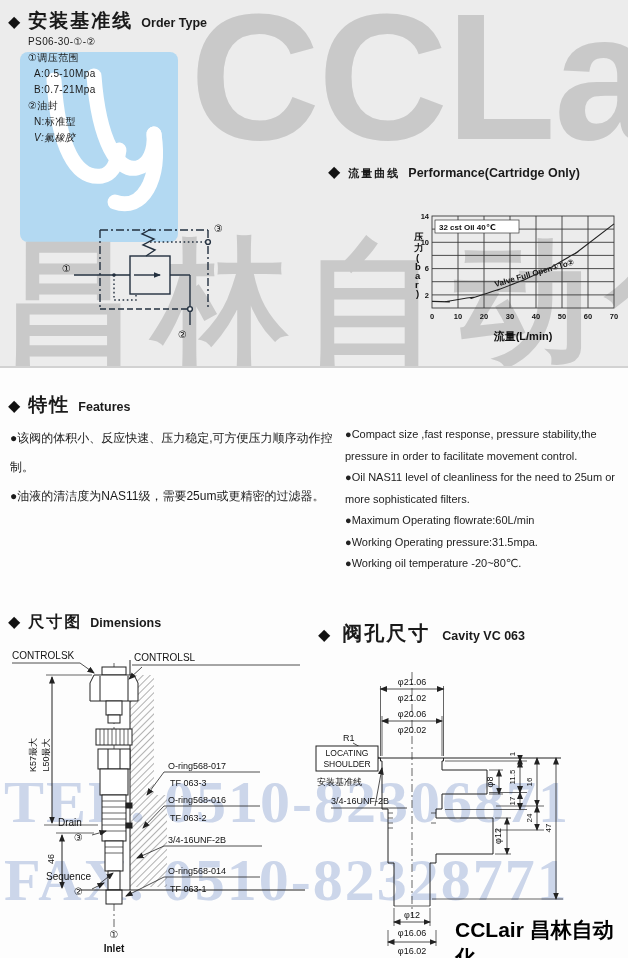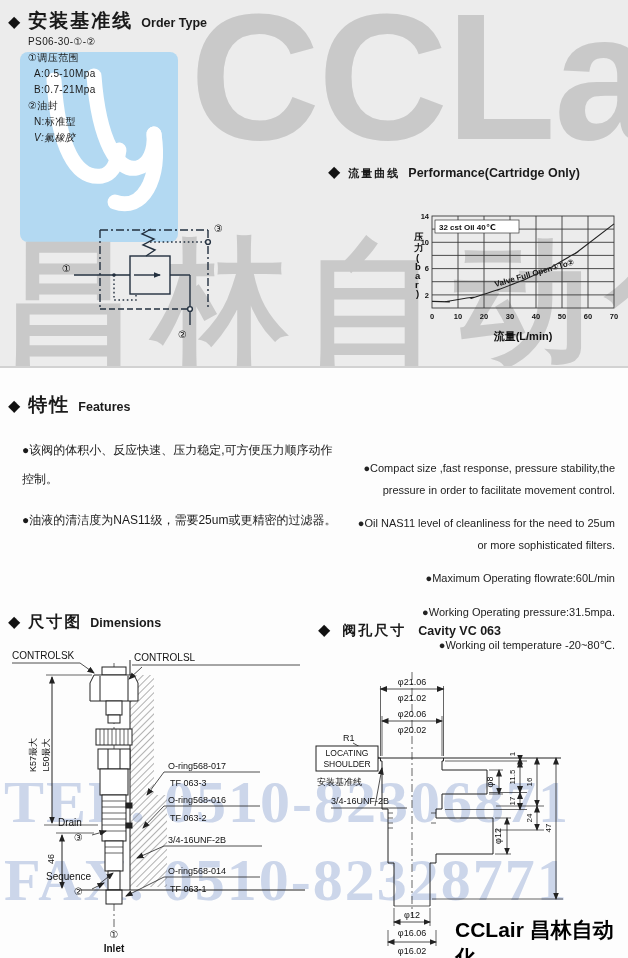--- a/index.html
+++ b/index.html
@@ -21,22 +21,22 @@
   .sec-head{position:absolute;display:flex;align-items:baseline;gap:8px;z-index:3;}
   .diamond{font-size:16px;color:#111;}
   .head-cn{font-size:19px;font-weight:bold;letter-spacing:2px;}
   .head-cn.small{font-size:11px;}
   .head-en{font-size:12.5px;font-weight:bold;}
   
   .order-block{position:absolute;left:28px;top:34px;z-index:3;font-size:10px;line-height:16px;
                letter-spacing:.4px;}
   
   .feat-cn{position:absolute;left:10px;top:424px;width:346px;font-size:12px;line-height:29px;z-index:3;}
-  .feat-en{position:absolute;left:345px;top:446px;width:282px;font-size:11px;line-height:21.5px;color:#222;z-index:3;text-align:right;}
-  .feat-cn div,.feat-en div{margin:12px;}
+  .feat-en{position:absolute;left:345px;top:424px;width:282px;font-size:11px;line-height:21.5px;color:#222;z-index:3;}
+  .feat-cn div,.feat-en div{margin:0;}
   
   .svg-abs{position:absolute;z-index:2;}
   
   .footer-brand{position:absolute;left:455px;top:916px;font-size:21px;font-weight:bold;color:#000;z-index:3;}
   
   svg text{font-family:"Liberation Sans","DejaVu Sans",sans-serif;fill:#111;}
   .t9{font-size:9px;} .t10{font-size:10px;} .t8{font-size:8px;} .t85{font-size:8.5px;}
   .tb{font-weight:bold;}
 </style>
 </head>
@@ -175,21 +175,21 @@
     <div>●Working oil temperature -20~80℃.</div>
   </div>
 
   <div class="sec-head" style="left:8px;top:612px;">
     <span class="diamond">◆</span>
     <span class="head-cn" style="font-size:16px;text-align:right;">尺寸图</span>
     <span class="head-en">Dimensions</span>
   </div>
   <div class="sec-head" style="left:318px;top:620px;gap:12px;">
     <span class="diamond">◆</span>
-    <span class="head-cn" style="font-size:14px;">阀孔尺寸</span>
+    <span class="head-cn" style="font-size:20px;">阀孔尺寸</span>
     <span class="head-en">Cavity VC 063</span>
   </div>
 
   <div class="wm-telfax" style="top:768px;">TEL. 0510-82306871</div>
   <div class="wm-telfax" style="top:846px;">FAX. 0510-82328771</div>
 
   <svg class="svg-abs" style="left:10px;top:645px;" width="305" height="313" viewBox="0 0 305 313">
     <defs>
       <marker id="ah2" markerWidth="9" markerHeight="8" refX="6.5" refY="3" orient="auto-start-reverse" markerUnits="userSpaceOnUse">
         <path d="M0,0L7.5,3L0,6z" fill="#222"></path>

